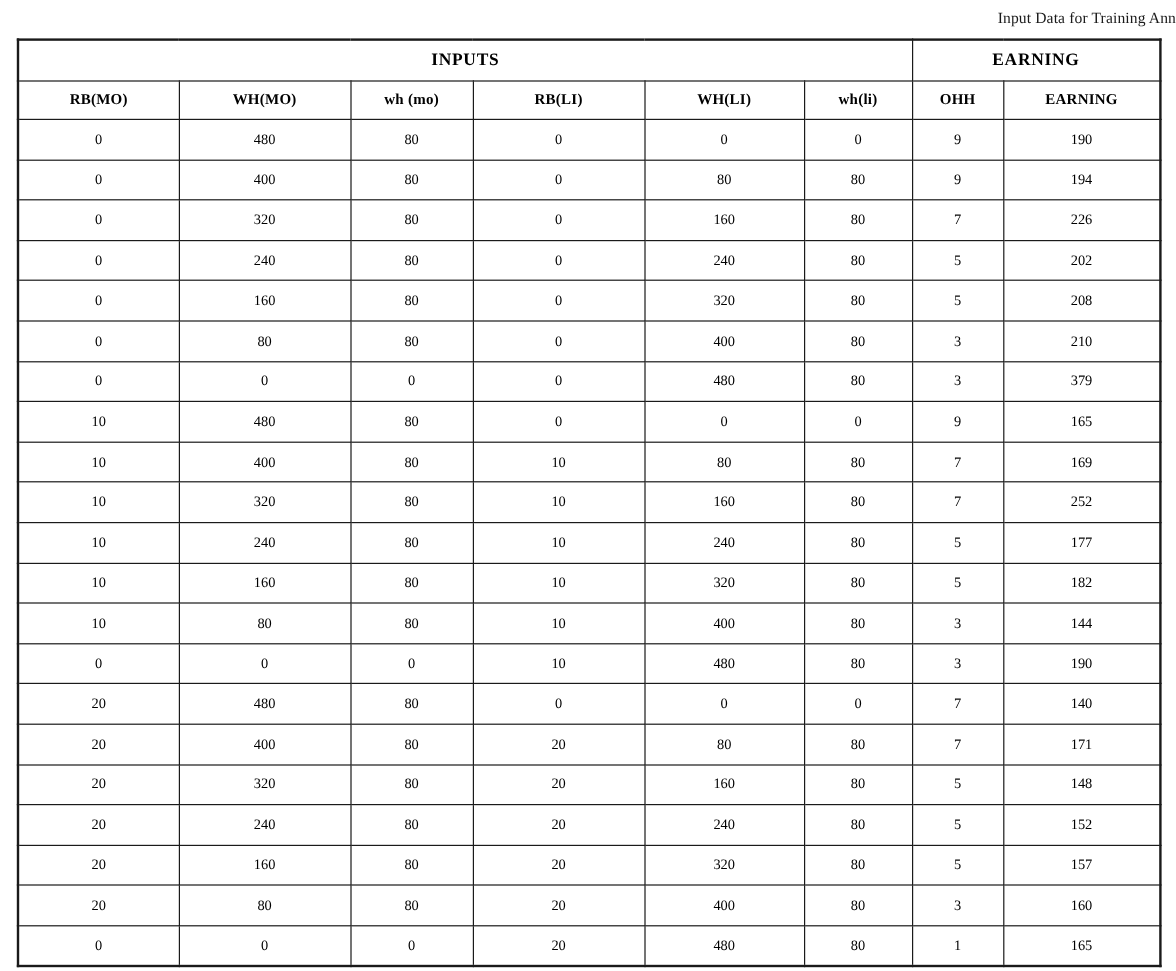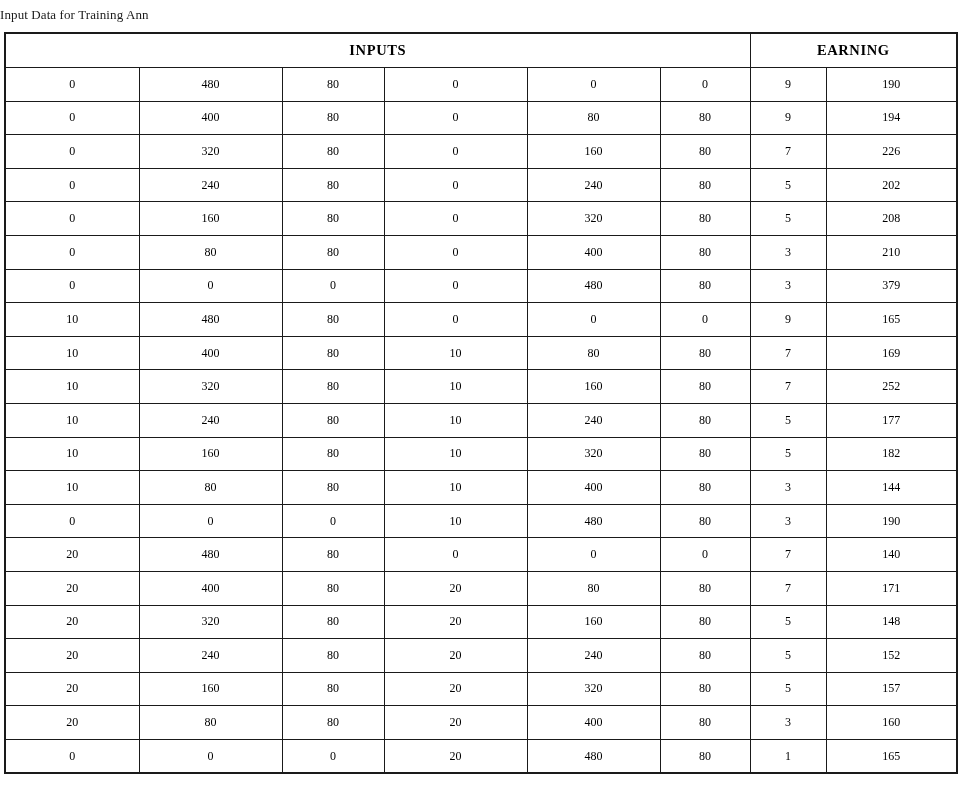--- a/index.html
+++ b/index.html
@@ -14,30 +14,30 @@
     color: #000000;
     overflow: hidden;
   }
   .page {
     position: relative;
     width: 980px;
     height: 809px;
     box-sizing: border-box;
   }
   .caption {
-    text-align: left;
+    text-align: right;
     font-family: "Liberation Serif", serif;
     font-size: 13px;
     color: #1a1a1a;
     padding-top: 7px;
     padding-bottom: 9px;
     letter-spacing: 0.1px;
   }
   .table-wrap {
-    padding: 0 14px 0 4px;
+    padding: 0 14px 0 14px;
   }
   table.data {
     border-collapse: collapse;
     width: 952px;
     table-layout: fixed;
     border: 2px solid #1a1a1a;
   }
   table.data td, table.data th {
     border: 1px solid #1a1a1a;
     text-align: center;
@@ -88,20 +88,30 @@
         <col class="c4">
           <col class="c5">
           <col class="c6">
           <col class="c7">
       </colgroup>
       <thead>
         <tr>
           <th class="grouphdr" colspan="6">INPUTS</th>
           <th class="grouphdr" colspan="2">EARNING</th>
         </tr>
+        <tr>
+          <th class="colhdr">RB(MO)</th>
+          <th class="colhdr">WH(MO)</th>
+          <th class="colhdr">wh (mo)</th>
+          <th class="colhdr">RB(LI)</th>
+          <th class="colhdr">WH(LI)</th>
+          <th class="colhdr">wh(li)</th>
+          <th class="colhdr">OHH</th>
+          <th class="colhdr">EARNING</th>
+        </tr>
       </thead>
       <tbody>
         <tr>
           <td>0</td>
           <td>480</td>
           <td>80</td>
           <td>0</td>
           <td>0</td>
           <td>0</td>
           <td>9</td>

